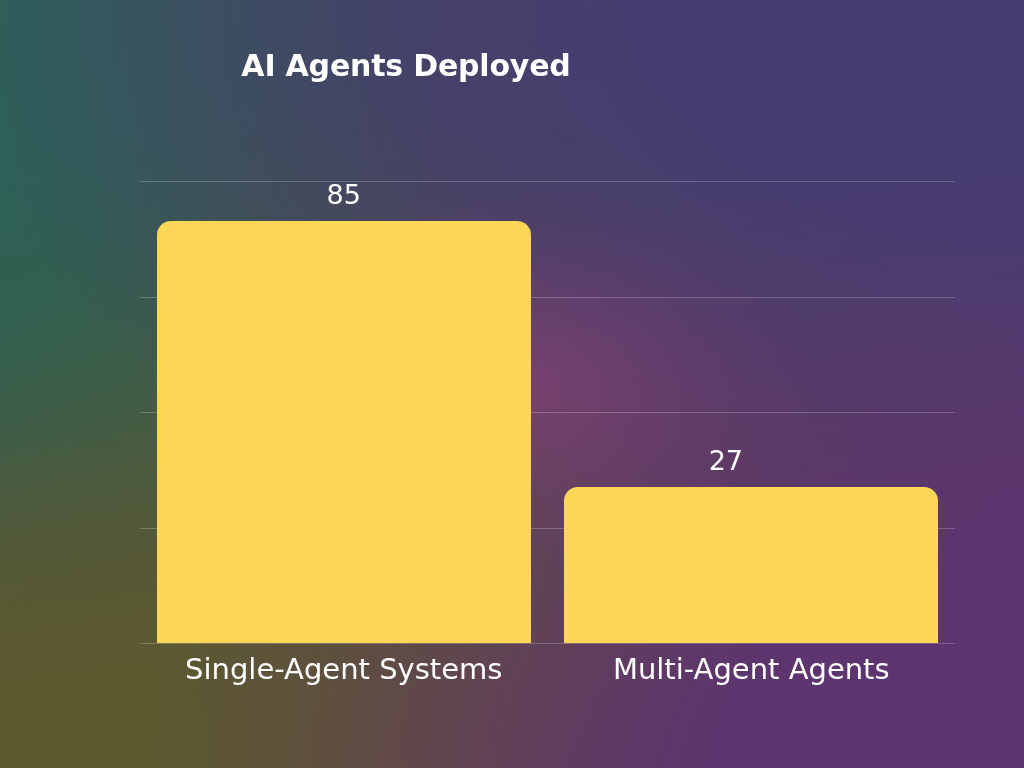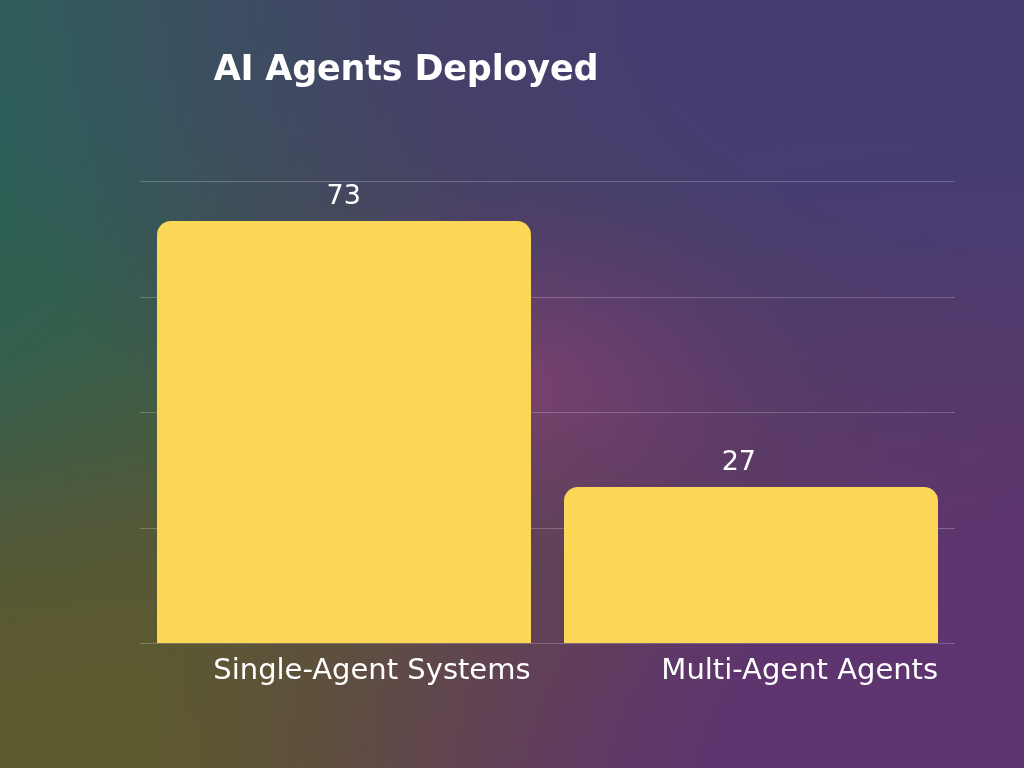--- a/index.html
+++ b/index.html
@@ -76,21 +76,21 @@
   }
 
   
   #chart-title {
     position: absolute;
     left: 0;
     top: 48px;
     width: 812px;
     text-align: center;
     color: #ffffff;
-    font-size: 35px;
+    font-size: 30px;
     font-weight: bold;
     letter-spacing: -0.2px;
     white-space: nowrap;
   }
 
   
   #plot-area {
     position: absolute;
     left: 140px;
     top: 181px;
@@ -114,21 +114,21 @@
     position: absolute;
     text-align: center;
     color: #ffffff;
     font-size: 27px;
     line-height: 1;
     white-space: nowrap;
   }
   .cat-label {
     position: absolute;
     top: 655px;
-    text-align: right;
+    text-align: center;
     color: #ffffff;
     font-size: 29px;
     line-height: 1;
     white-space: nowrap;
   }
 </style>
 </head>
 <body>
 
 <div id="stage">
@@ -143,20 +143,20 @@
   <div id="chart-title">AI Agents Deployed</div>
 
   <div id="plot-area">
 
   <div class="gridline" style="top: 462px;"></div>
       <div class="gridline" style="top: 346.5px;"></div>
       <div class="gridline" style="top: 231px;"></div>
       <div class="gridline" style="top: 115.5px;"></div>
       <div class="gridline" style="top: 0px;"></div>
       <div class="bar" style="left: 16.9112px; width: 373.678px; height: 421.575px; background: rgb(252, 215, 87);"></div>
-      <div class="bar-value" style="left: 16.9112px; width: 373.678px; top: 0.425px;">73</div>
+      <div class="bar-value" style="left: 16.9112px; width: 373.678px; top: 0.425px;">85</div>
       <div class="bar" style="left: 424.411px; width: 373.678px; height: 155.925px; background: rgb(252, 215, 87);"></div>
-      <div class="bar-value" style="left: 412px; width: 373.678px; top: 266.075px;">27</div>
+      <div class="bar-value" style="left: 399px; width: 373.678px; top: 266.075px;">27</div>
     </div>
 
 <div class="cat-label" style="left: 156.911px; width: 373.678px;">Single-Agent Systems</div>
     <div class="cat-label" style="left: 564.411px; width: 373.678px;">Multi-Agent Agents</div>
   </div>
 
 </body></html>

